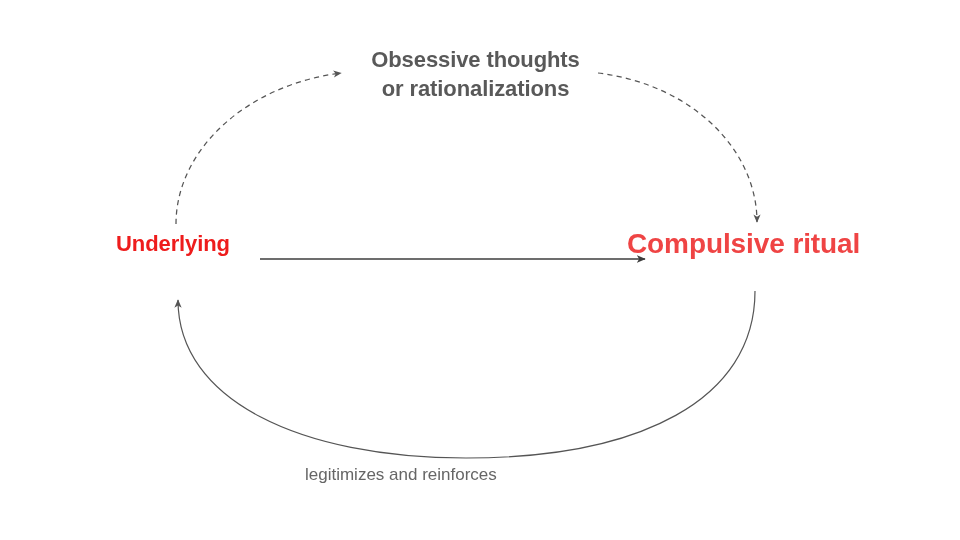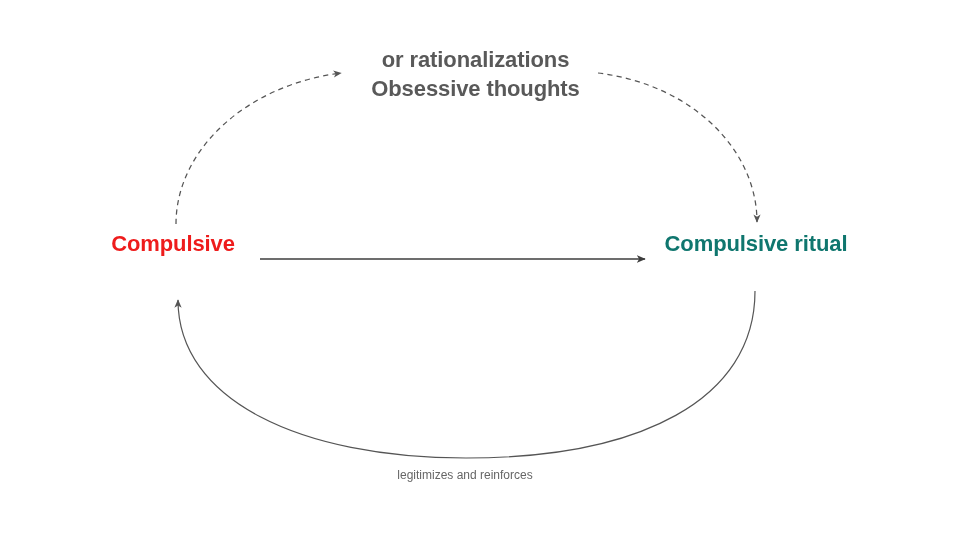--- a/index.html
+++ b/index.html
@@ -43,33 +43,32 @@
     color: #ee1c1c;
   }
   #node-obsessive {
     left: 361px;
     top: 45px;
     width: 229px;
     font-size: 22px;
     color: #595959;
   }
   #node-compulsive {
-    left: 645px;
+    left: 627px;
     top: 229px;
     width: 222px;
-    font-size: 22px;
-    color: #0f766e;
+    font-size: 28px;
+    color: #ef4444;
   }
   #edge-caption-bottom {
     position: absolute;
     left: 305px;
     top: 464px;
     width: 320px;
-    text-align: center;
-    font-size: 12px;
+    font-size: 17px;
     color: #666666;
     line-height: 22px;
     white-space: nowrap;
   }
 </style>
 </head>
 <body>
 
 <div id="canvas">
 
@@ -89,26 +88,26 @@
     <path d="M 176,224 C 176,150 246,85 341,73" fill="none" stroke="#555555" stroke-width="1.25" stroke-dasharray="5.2,4.2" stroke-linecap="butt" marker-end="url(#arrow-dashed)"></path>
 
     <path d="M 598,73 C 694,85 757,151 757,222" fill="none" stroke="#555555" stroke-width="1.25" stroke-dasharray="5.2,4.2" stroke-linecap="butt" marker-end="url(#arrow-dashed)"></path>
 
     <path d="M 260,259 L 645,259" fill="none" stroke="#3d3d3d" stroke-width="1.3" marker-end="url(#arrow-solid)"></path>
 
     <path d="M 755,291 C 755,400 640,458 466,458 C 300,458 178,400 178,300" fill="none" stroke="#555555" stroke-width="1.2" marker-end="url(#arrow-solid-gray)"></path>
   </svg>
 
   <div class="node-label" id="node-dread">
-    <span class="line">Compulsive</span>
+    <span class="line">Underlying</span>
   </div>
 
   <div class="node-label" id="node-obsessive">
+    <span class="line">Obsessive thoughts</span>
     <span class="line">or rationalizations</span>
-    <span class="line">Obsessive thoughts</span>
   </div>
 
   <div class="node-label" id="node-compulsive">
     <span class="line">Compulsive ritual</span>
   </div>
 
   <div id="edge-caption-bottom">legitimizes and reinforces</div>
 
 </div>
 

